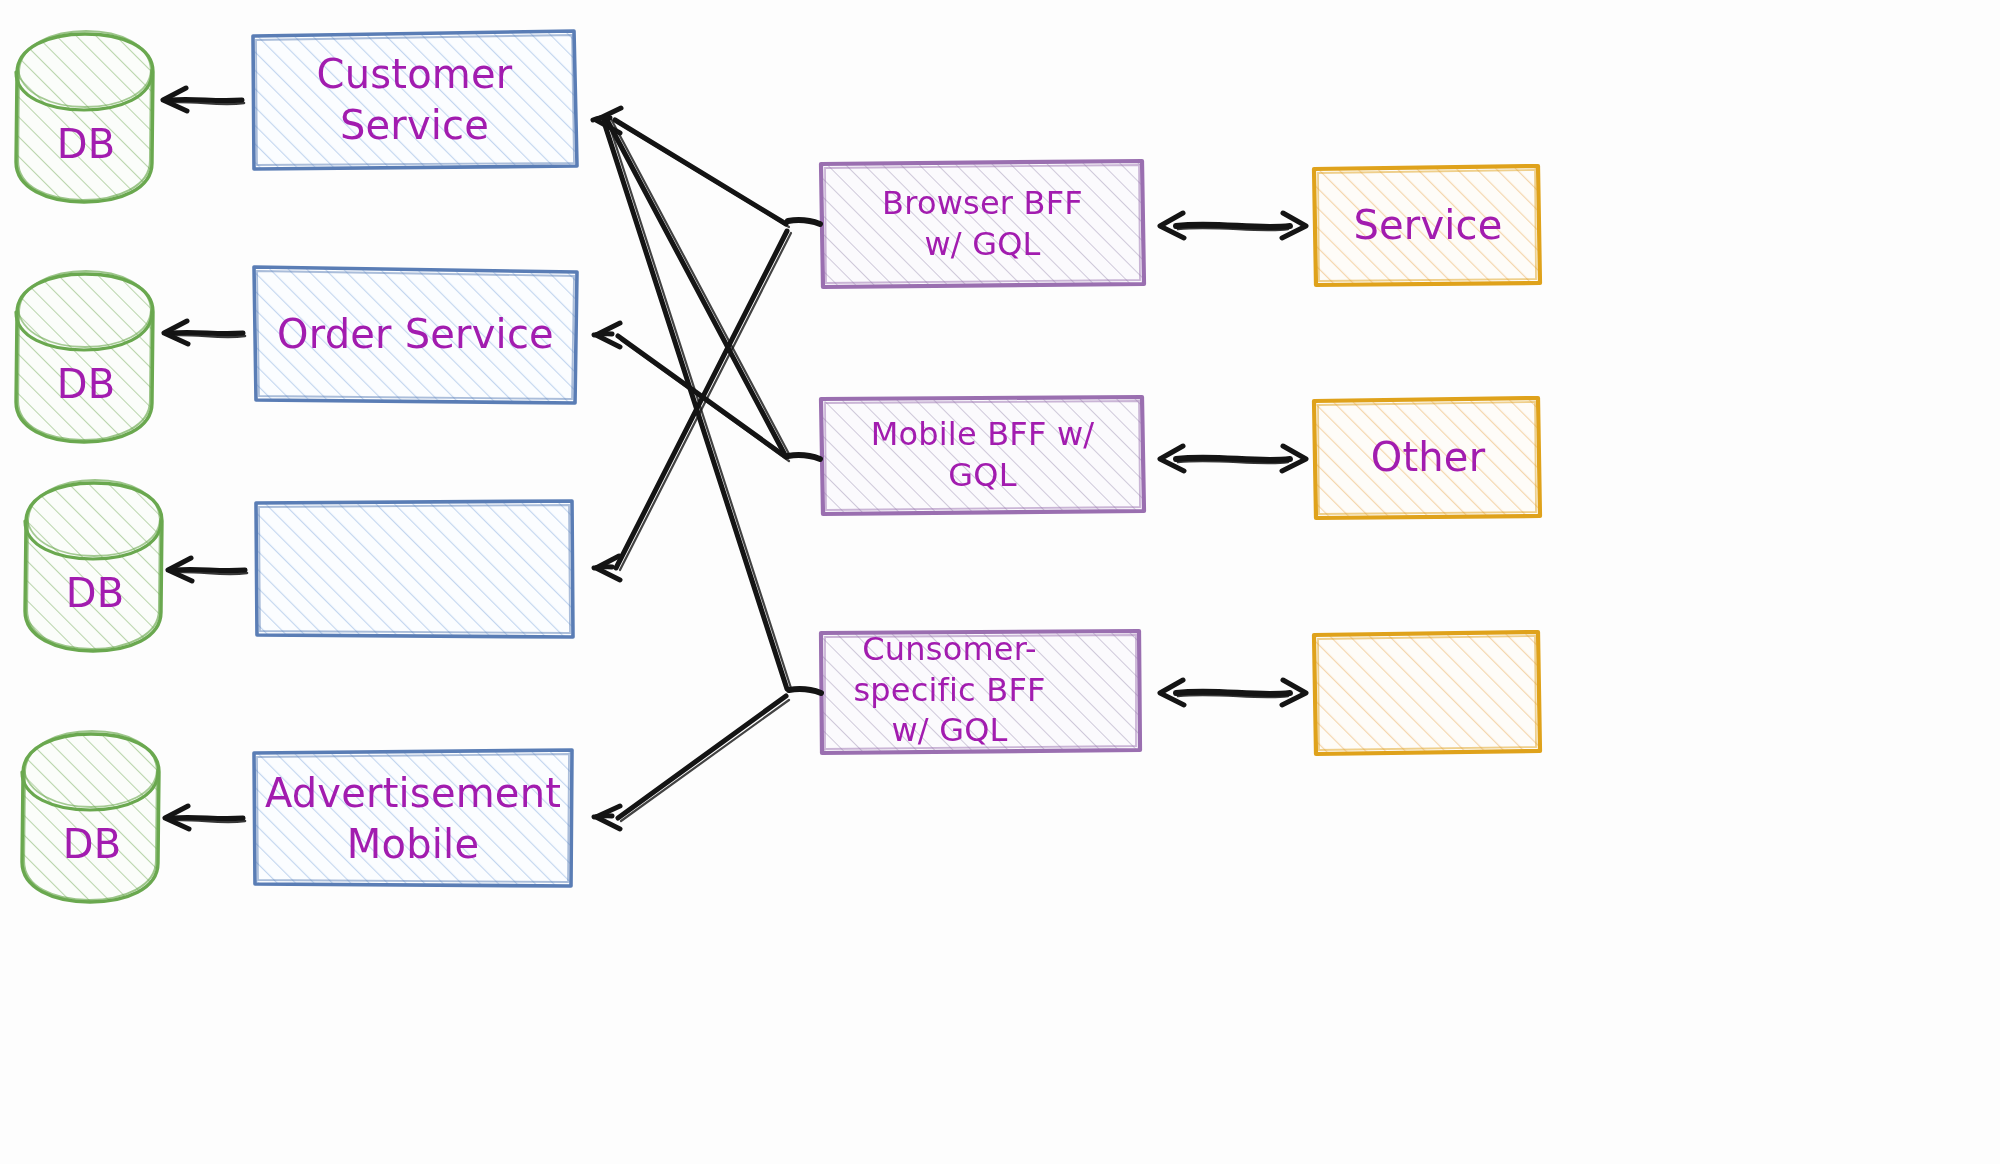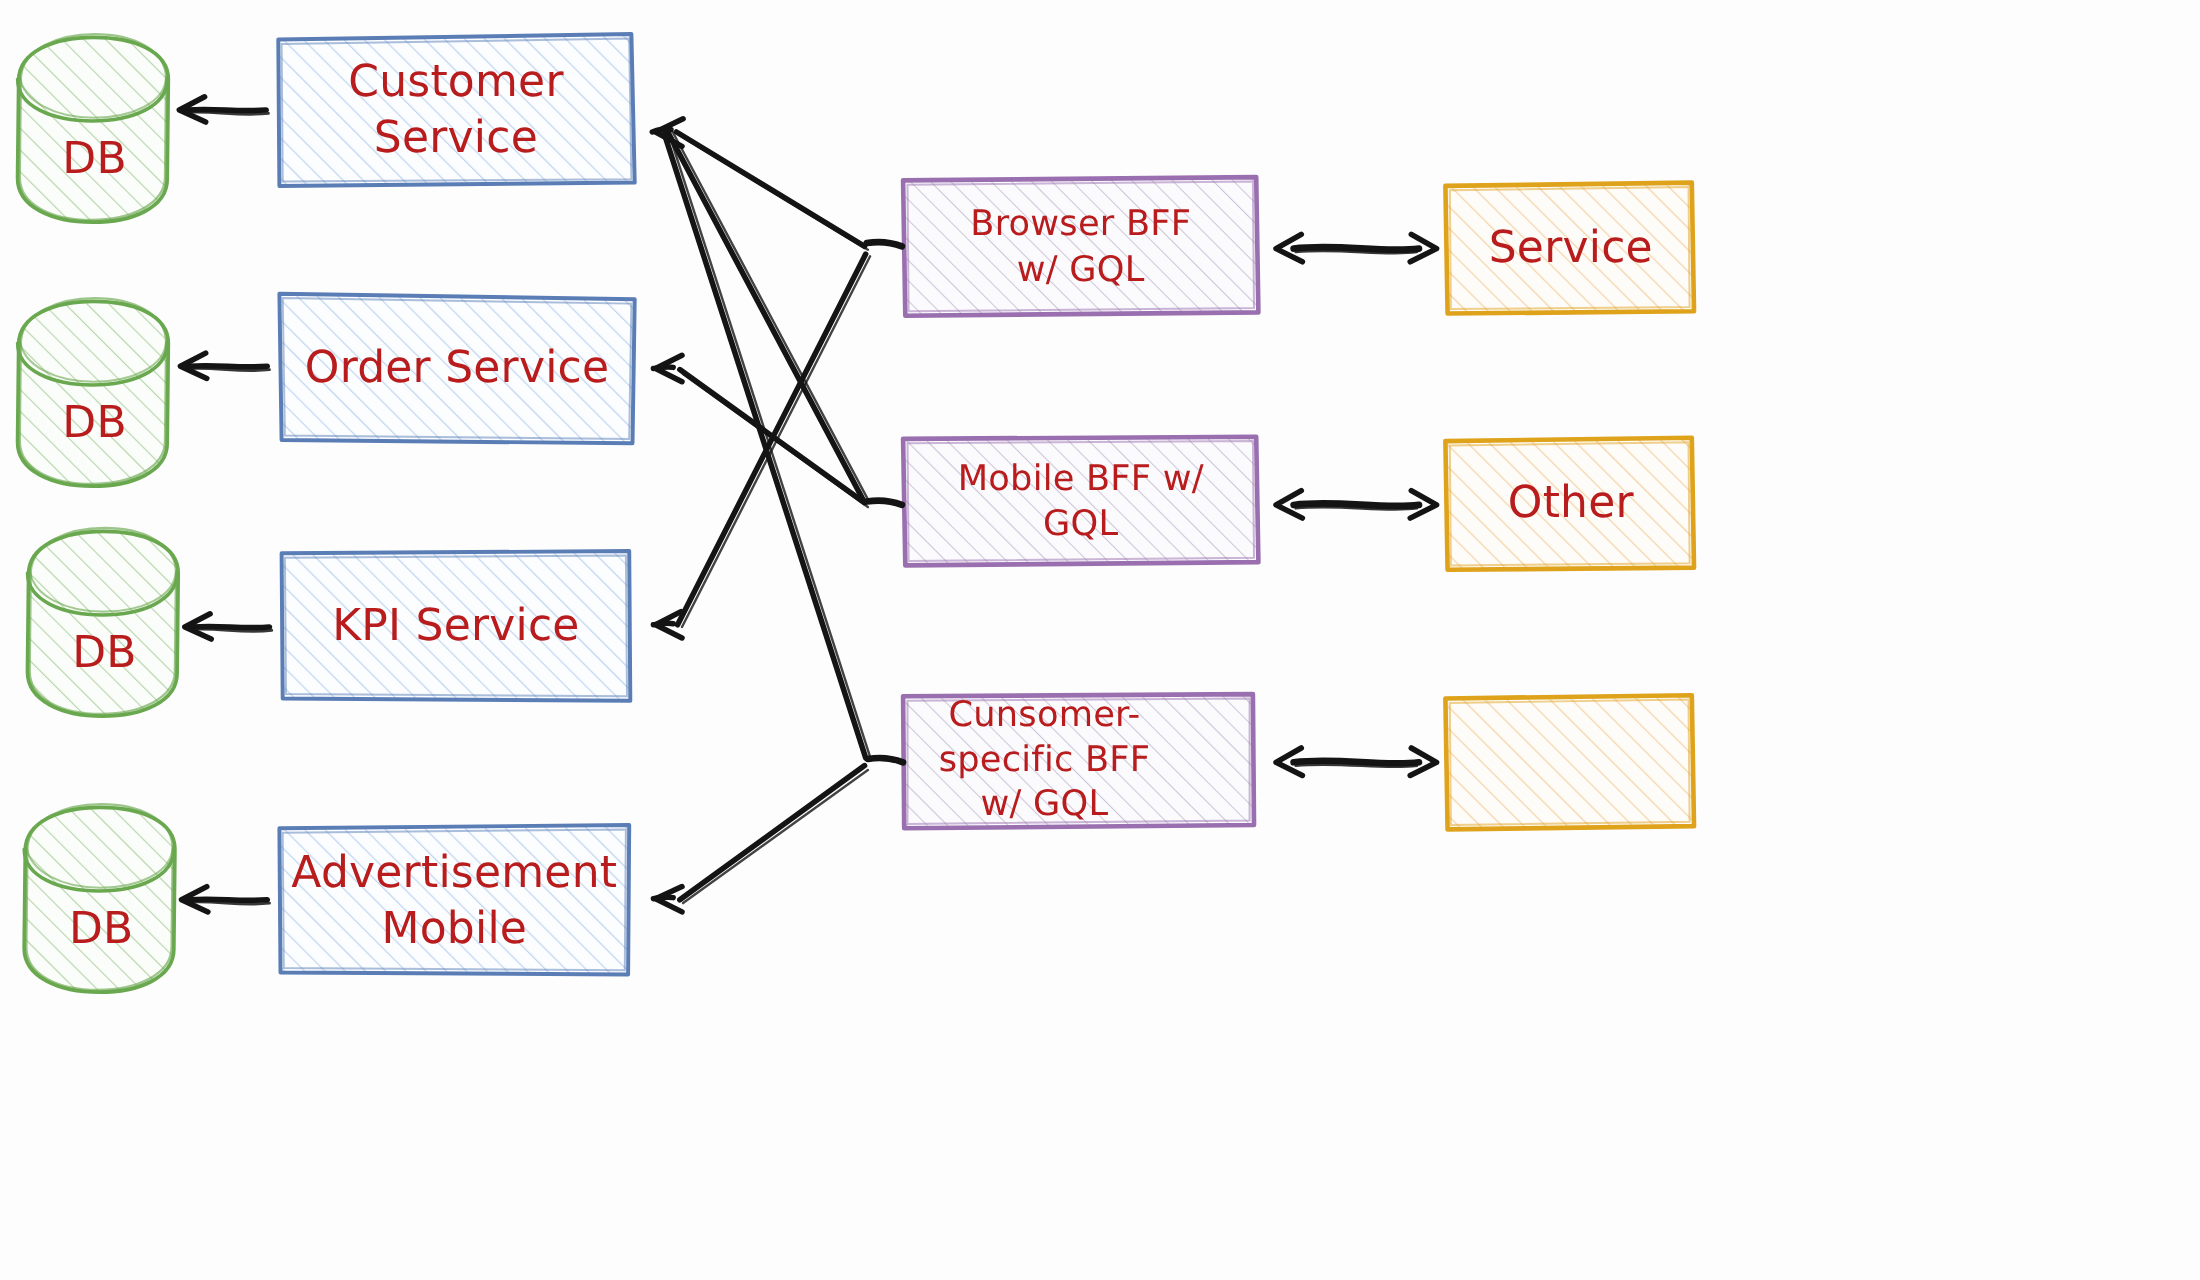--- a/index.html
+++ b/index.html
@@ -7,21 +7,21 @@
     width:2000px;height:1164px;overflow:hidden;
     font-family:"DejaVu Sans", sans-serif;
     background:#fdfdfd;
   }
   #canvas{position:relative;width:2000px;height:1164px;}
   #art{position:absolute;left:0;top:0;width:2000px;height:1164px;}
   .node-label{
     position:absolute;
     display:flex;align-items:center;justify-content:center;
     text-align:center;
-    color:#b91c1c;
+    color:#a21caf;
     font-family:"DejaVu Sans", sans-serif;
     font-weight:400;
     line-height:1.28;
     letter-spacing:.2px;
     pointer-events:none;
     white-space:pre-line;
   }
   .db-label{font-size:40px;}
   .svc-label{font-size:40px;}
   .bff-label{font-size:32px;}
@@ -228,21 +228,20 @@
   </svg>
 
   <div class="node-label db-label" style="left:16px;top:110px;width:140px;height:70px;">DB</div>
   <div class="node-label db-label" style="left:16px;top:350px;width:140px;height:70px;">DB</div>
   <div class="node-label db-label" style="left:25px;top:559px;width:140px;height:70px;">DB</div>
   <div class="node-label db-label" style="left:22px;top:810px;width:140px;height:70px;">DB</div>
 
   <div class="node-label svc-label" style="left:253px;top:32px;width:323px;height:136px;">Customer
 Service</div>
   <div class="node-label svc-label" style="left:254px;top:268px;width:323px;height:134px;text-align:right;">Order Service</div>
-  <div class="node-label svc-label" style="left:256px;top:502px;width:317px;height:136px;">KPI Service</div>
   <div class="node-label svc-label" style="left:254px;top:751px;width:318px;height:136px;">Advertisement
 Mobile</div>
 
   <div class="node-label bff-label" style="left:822px;top:162px;width:321px;height:124px;">Browser BFF
 w/ GQL</div>
   <div class="node-label bff-label" style="left:822px;top:397px;width:321px;height:116px;">Mobile BFF w/
 GQL</div>
   <div class="node-label bff-label" style="left:821px;top:628px;width:257px;height:124px;">Cunsomer-
 specific BFF
 w/ GQL</div>

